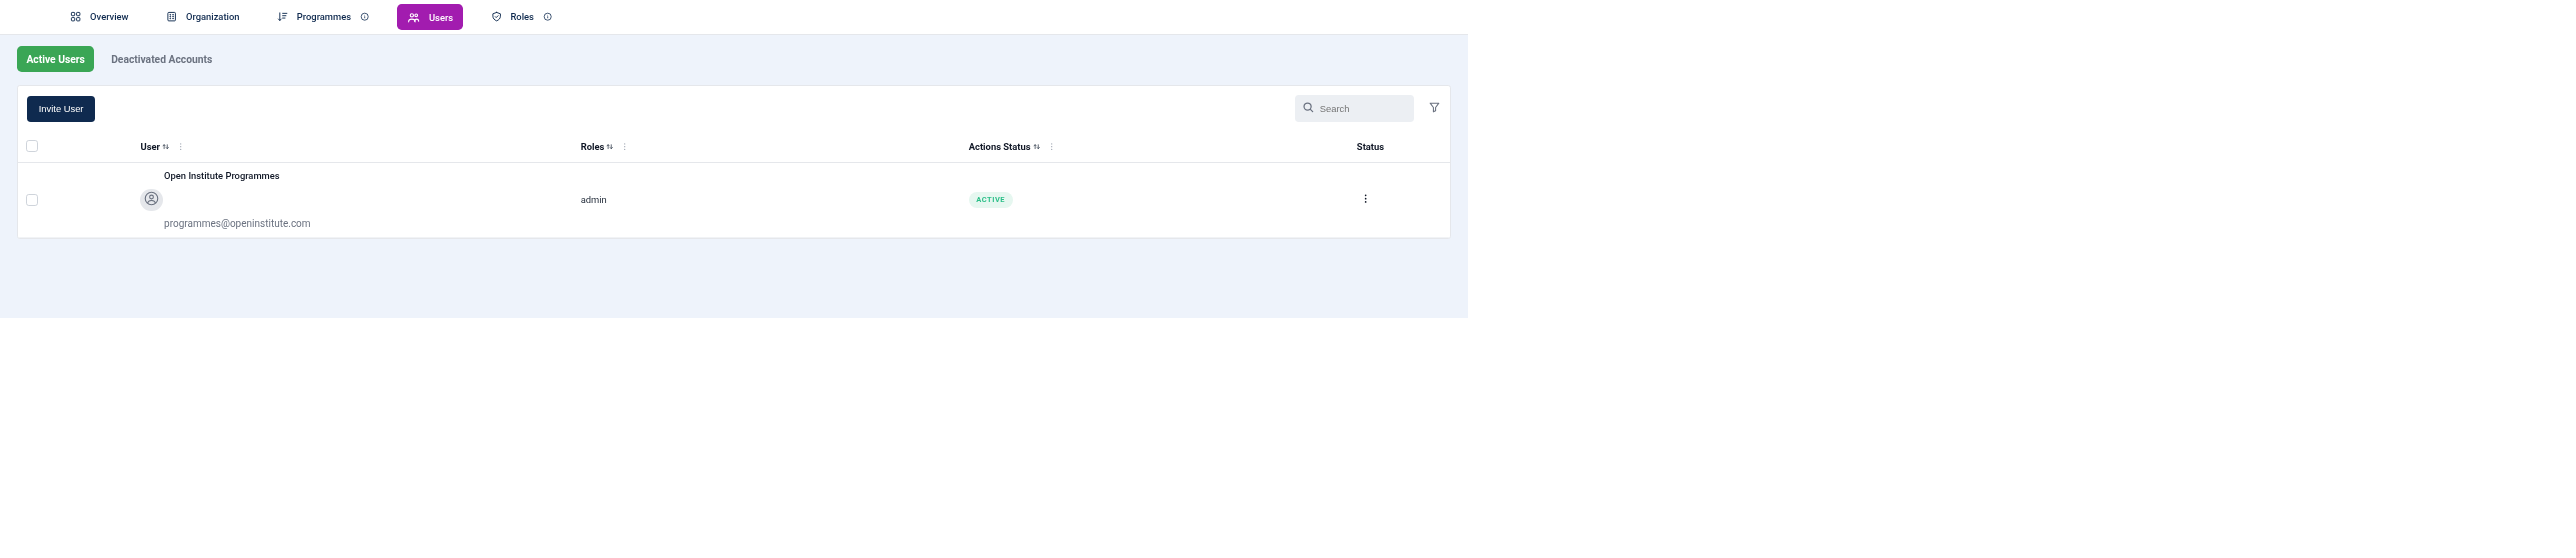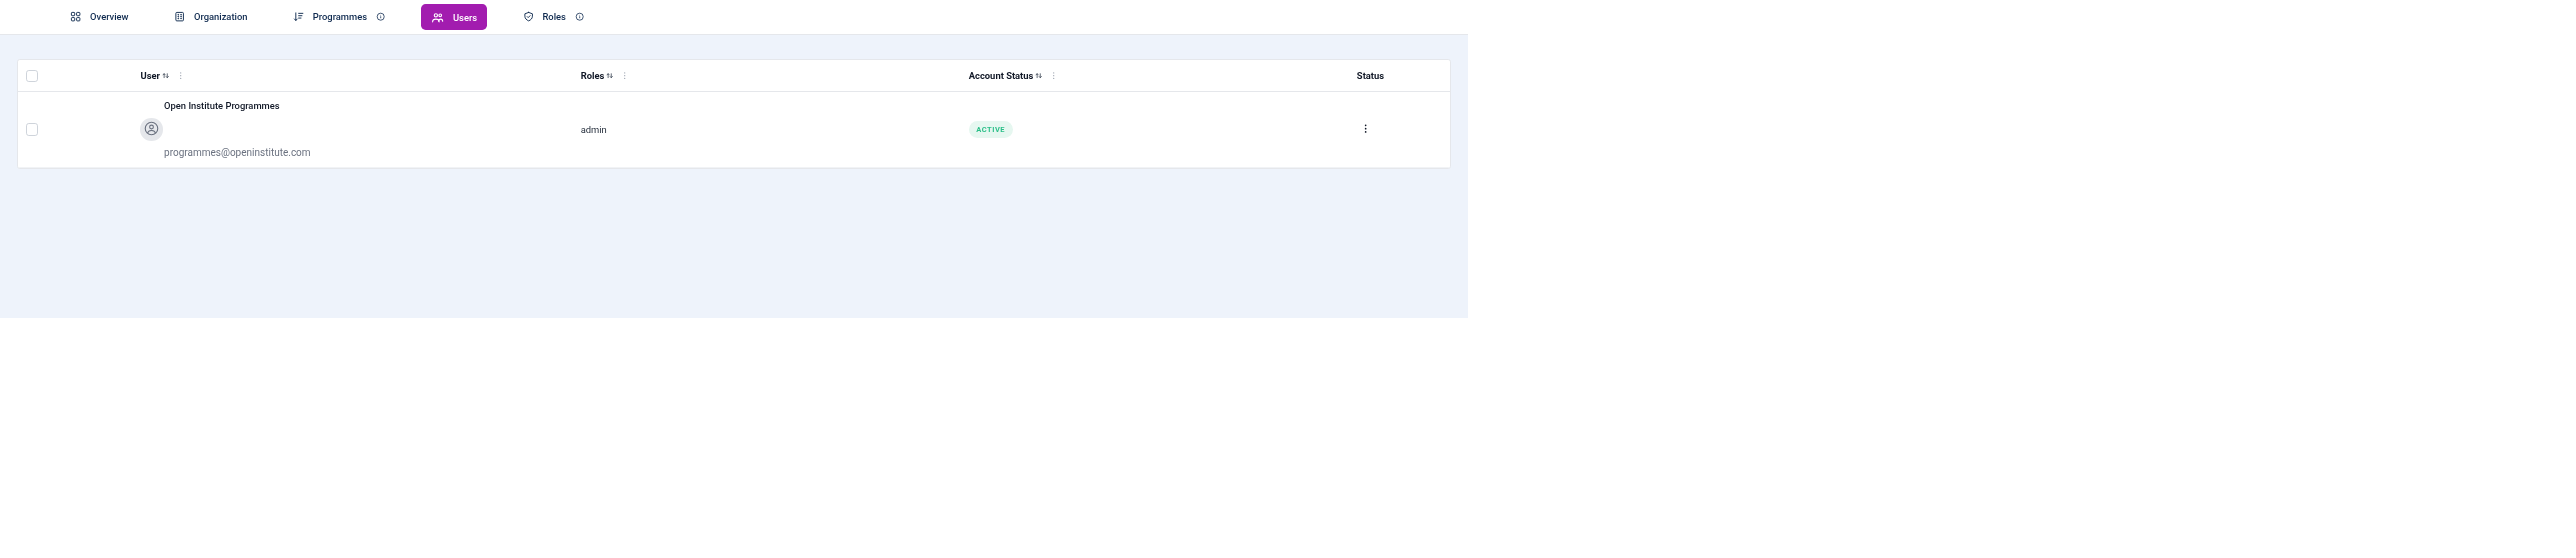--- a/index.html
+++ b/index.html
@@ -9,21 +9,21 @@
     color: #1f2937;
     width: 1468px;
     height: 318px;
     overflow: hidden;
   }
 
   
   .topnav {
     display: flex;
     align-items: center;
-    gap: 25px;
+    gap: 17px;
     padding: 0 60px;
     height: 35px;
     border-bottom: 0.9px solid #e5e7eb;
     background: #ffffff;
   }
   .nav-item {
     display: inline-flex;
     align-items: center;
     gap: 8.5px;
     padding: 6.6px 10.3px;
@@ -301,22 +301,52 @@
         <circle cx="12" cy="12" r="9"></circle>
           <line x1="12" y1="11" x2="12" y2="16"></line>
           <circle cx="12" cy="8" r="1" fill="#0f2a4f" stroke="none"></circle>
       </svg>
     </span>
   </div>
 </nav>
 
 <div class="page-area">
 
+  <div class="tabs">
+    <div class="tab active">
+      <span>Active Users</span>
+    </div>
+    <div class="tab inactive">
+      <span>Deactivated Accounts</span>
+    </div>
+  </div>
 
   <div class="card">
+    <div class="card-header">
+      <button class="invite-btn">
+        <span>Invite User</span>
+      </button>
+      <div class="spacer"></div>
+      <div class="search-wrap">
+        <span>
+          <svg width="12.2" height="12.2" viewBox="0 0 24 24" fill="none" stroke="#6b7280" stroke-width="2.5" stroke-linecap="round">
+            <circle cx="11" cy="11" r="7"></circle>
+              <line x1="21" y1="21" x2="16.5" y2="16.5"></line>
+          </svg>
+        </span>
+        <input class="search-input" type="text" placeholder="Search" style="">
+      </div>
+      <div class="filter-btn">
+        <span>
+          <svg width="13" height="13" viewBox="0 0 24 24" fill="none" stroke="#6b7280" stroke-width="2" stroke-linejoin="round" stroke-linecap="round">
+            <path d="M4 4h16l-6 8v6l-4 2v-8L4 4z"></path>
+          </svg>
+        </span>
+      </div>
+    </div>
 
     <table class="data">
       <thead>
         <tr>
           <th class="col-check">
             <div class="checkbox"></div>
           </th>
           <th class="col-user">
             <span class="th-inner">
               <span>User</span>
@@ -352,21 +382,21 @@
                 <svg width="9.4" height="9.4" viewBox="0 0 24 24" fill="currentColor">
                   <circle cx="12" cy="5" r="1.6"></circle>
                     <circle cx="12" cy="12" r="1.6"></circle>
                     <circle cx="12" cy="19" r="1.6"></circle>
                 </svg>
               </span>
             </span>
           </th>
           <th class="col-status">
             <span class="th-inner">
-              <span>Account Status</span>
+              <span>Actions Status</span>
               <span class="sort-icon">
                 <svg width="9.4" height="9.4" viewBox="0 0 24 24" fill="none" stroke="currentColor" stroke-width="2" stroke-linecap="round">
                   <path d="M8 17V7"></path>
                     <path d="M5 10l3-3 3 3"></path>
                   <path d="M16 7v10"></path>
                     <path d="M13 14l3 3 3-3"></path>
                 </svg>
               </span>
               <span class="col-menu">
                 <svg width="9.4" height="9.4" viewBox="0 0 24 24" fill="currentColor">

